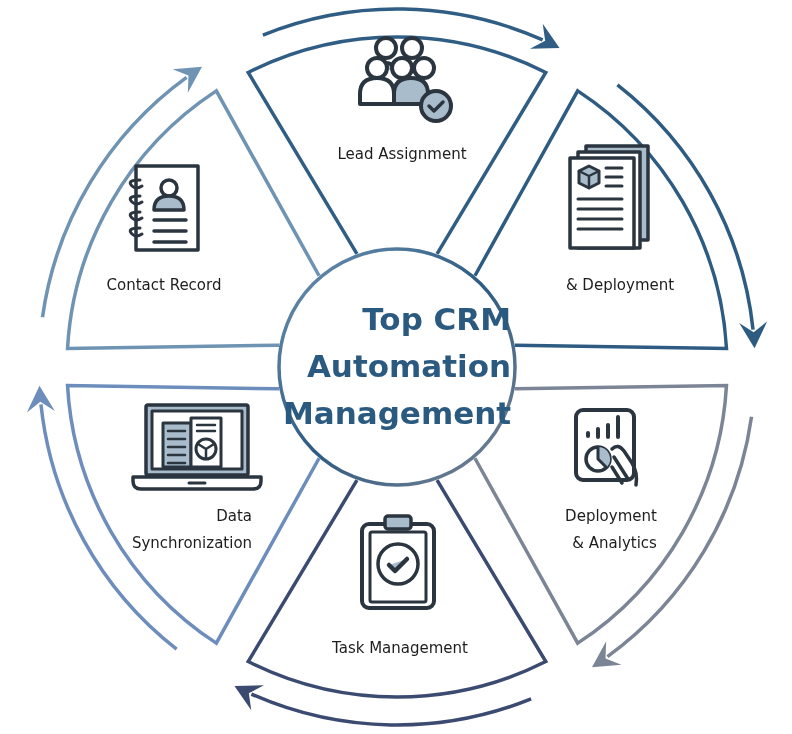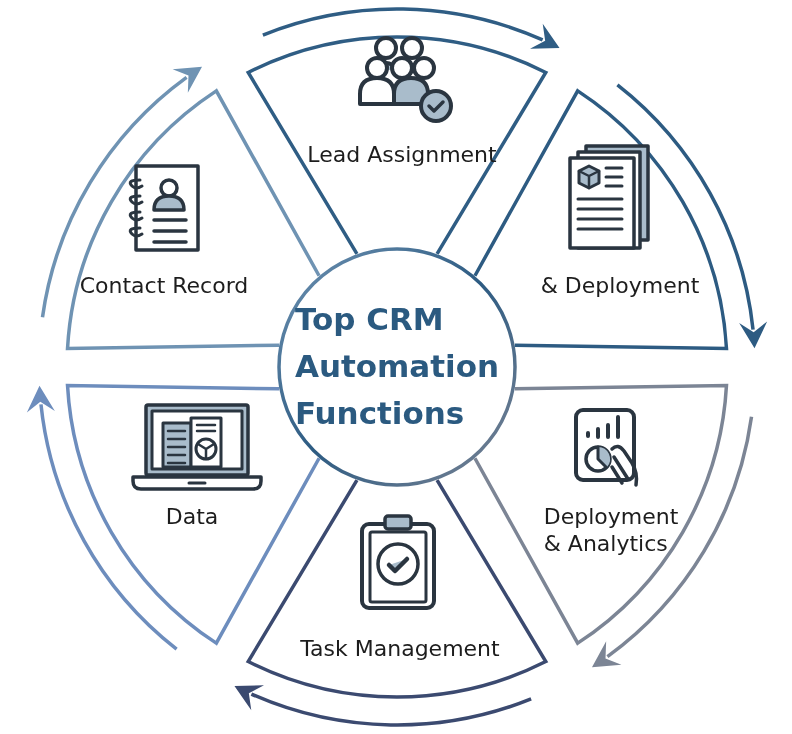--- a/index.html
+++ b/index.html
@@ -1,23 +1,23 @@
 <!DOCTYPE html>
 <html><head>
 <meta charset="utf-8">
 <style>
   html, body { margin: 0; padding: 0; background: #ffffff; }
   body { width: 792px; height: 734px; position: relative; overflow: hidden;
          font-family: "DejaVu Sans", sans-serif; }
   #stage { position: absolute; left: 0; top: 0; width: 792px; height: 734px; }
-  .label { position: absolute; text-align: left; color: #1d1d1d;
-           font-family: "DejaVu Sans", sans-serif; font-size: 22px; line-height: 27px;
+  .label { position: absolute; text-align: right; color: #1d1d1d;
+           font-family: "DejaVu Sans", sans-serif; font-size: 15px; line-height: 27px;
            transform: translateX(-50%); white-space: nowrap; }
   .center-title { position: absolute; left: 397px; top: 296px; transform: translateX(-50%);
-           text-align: left; color: #2b5a80; font-weight: bold;
+           text-align: right; color: #2b5a80; font-weight: bold;
            font-family: "DejaVu Sans", sans-serif; font-size: 31px; line-height: 47px; white-space: nowrap; }
   .center-title span { display: block; }
 </style>
 </head>
 <body>
 
 <svg id="stage" width="792" height="734" viewBox="0 0 792 734" xmlns="http://www.w3.org/2000/svg">
   <defs>
     <linearGradient id="ringGrad" x1="0" y1="0" x2="1" y2="1">
       <stop offset="0" stop-color="#6f93b3"></stop>
@@ -121,36 +121,37 @@
         <line stroke="#2a3540" stroke-width="3.5" fill="none" stroke-linecap="round" stroke-linejoin="round" x1="-10" y1="12" x2="22" y2="12"></line>
         <line stroke="#2a3540" stroke-width="3.5" fill="none" stroke-linecap="round" stroke-linejoin="round" x1="-10" y1="23" x2="22" y2="23"></line>
         <line stroke="#2a3540" stroke-width="3.5" fill="none" stroke-linecap="round" stroke-linejoin="round" x1="-10" y1="34" x2="22" y2="34"></line>
       </g>
     </g>
 </svg>
 
 <div class="center-title">
   <span>Top CRM</span>
   <span>Automation</span>
-  <span>Functions</span>
+  <span>Management</span>
 </div>
 
 <div id="labels">
     <div class="label" style="left: 402px; top: 141px;">
       <div>Lead Assignment</div>
     </div>
     <div class="label" style="left: 620px; top: 272px;">
       <div>&amp; Deployment</div>
     </div>
     <div class="label" style="left: 611px; top: 503px;">
       <div>Deployment</div>
       <div>&amp; Analytics</div>
     </div>
     <div class="label" style="left: 400px; top: 635px;">
       <div>Task Management</div>
     </div>
     <div class="label" style="left: 192px; top: 503px;">
       <div>Data</div>
+      <div>Synchronization</div>
     </div>
     <div class="label" style="left: 164px; top: 272px;">
       <div>Contact Record</div>
     </div>
   </div>
 
 </body></html>

